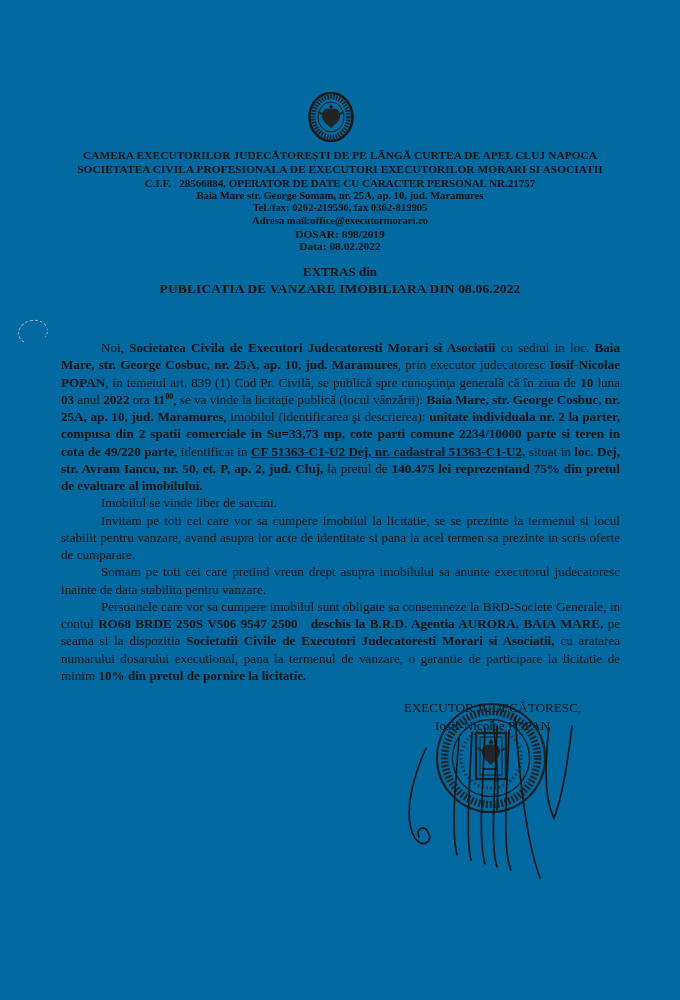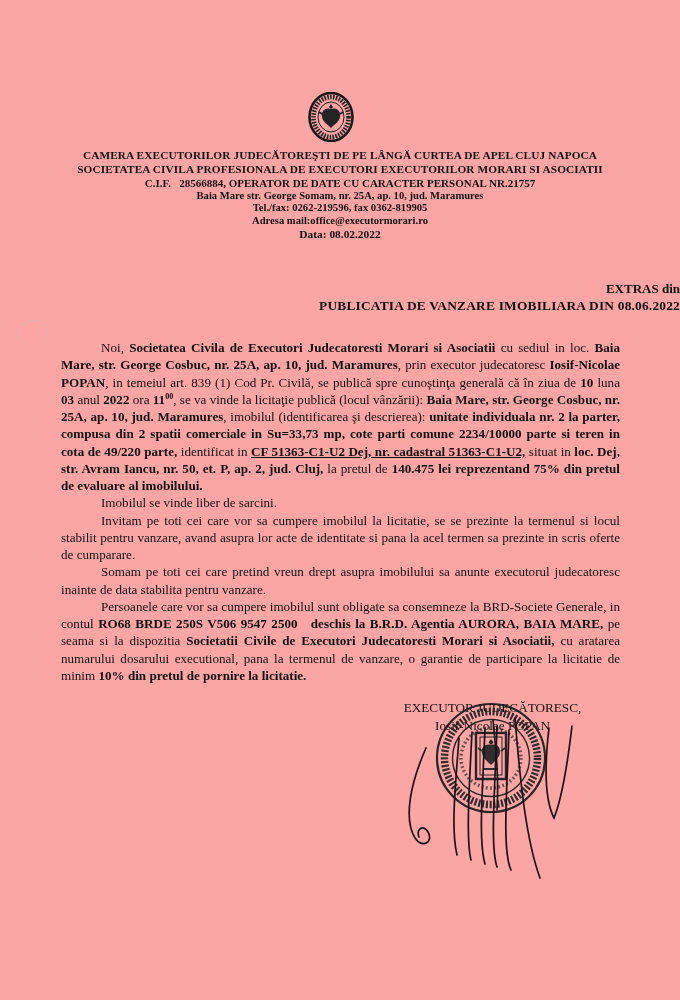--- a/index.html
+++ b/index.html
@@ -1,30 +1,30 @@
 <!DOCTYPE html>
 <html><head>
 <meta charset="utf-8">
 <style>
   html,body{margin:0;padding:0;background:#e8e8e8;}
   .page{
     position:relative;width:680px;height:1000px;margin:0 auto;
-    background:#fca5a5;color:#111;overflow:hidden;
+    background:#0369a1;color:#111;overflow:hidden;
     font-family:"Liberation Serif", serif;
   }
   
   .header{position:absolute;top:0;left:0;right:0;text-align:center;}
   .emblem{width:46px;height:50px;margin:92px auto 7px;transform:translateX(-9px);}
   .hl{font-weight:bold;white-space:nowrap;}
   .hl-a{font-size:11.3px;line-height:13.8px;letter-spacing:.1px;}
   .hl-b{font-size:11px;line-height:13.2px;}
   .hl-c{font-size:10.6px;line-height:12.6px;}
   .hl-d{font-size:11.4px;line-height:12.8px;}
   
-  .title{position:absolute;top:281px;left:0;right:0;text-align:right;font-weight:bold;}
+  .title{position:absolute;top:264px;left:0;right:0;text-align:center;font-weight:bold;}
   .title-1{font-size:13px;line-height:16px;}
   .title-2{font-size:13.4px;line-height:17px;letter-spacing:.2px;}
   
   .bodytext{position:absolute;top:339px;left:61px;width:559px;
     font-size:13.1px;line-height:17.25px;text-align:justify;}
   .bodytext p{margin:0;text-indent:40px;}
   sup{font-size:62%;line-height:0;vertical-align:super;font-weight:bold;}
   
   .sigblock{position:absolute;top:699px;left:385px;width:215px;text-align:center;
     font-weight:normal;font-size:13.2px;line-height:17.5px;z-index:1;}
@@ -52,20 +52,21 @@
         <path d="M23 17 c-6 -2 -10 2 -9 8 c1 5 5 7 9 11 c4 -4 8 -6 9 -11 c1 -6 -3 -10 -9 -8 z" fill="#242424"></path>
         <path d="M14 22 l-3 -2 m21 2 l3 -2" stroke="#242424" stroke-width="2" fill="none"></path>
       </svg>
     </div>
     <div class="hl hl-a">CAMERA EXECUTORILOR JUDECĂTOREŞTI DE PE LÂNGĂ CURTEA DE APEL CLUJ NAPOCA</div>
     <div class="hl hl-a">SOCIETATEA CIVILA PROFESIONALA DE EXECUTORI EXECUTORILOR MORARI SI ASOCIATII</div>
     <div class="hl hl-b">C.I.F.&nbsp;&nbsp; 28566884, OPERATOR DE DATE CU CARACTER PERSONAL NR.21757</div>
     <div class="hl hl-c">Baia Mare str. George Somam, nr. 25A, ap. 10, jud. Maramures</div>
     <div class="hl hl-c">Tel./fax: 0262-219596, fax 0362-819905</div>
     <div class="hl hl-c">Adresa mail:office@executormorari.ro</div>
+    <div class="hl hl-d">DOSAR: 898/2019</div>
     <div class="hl hl-d">Data: 08.02.2022</div>
   </div>
 
   <div class="title">
     <div class="title-1">EXTRAS din</div>
     <div class="title-2">PUBLICATIA DE VANZARE IMOBILIARA DIN 08.06.2022</div>
   </div>
 
   <div class="bodytext">
     <p><span>Noi, </span><span style="font-weight: bold;">Societatea Civila de Executori Judecatoresti Morari si Asociatii</span><span> cu sediul in loc. </span><span style="font-weight: bold;">Baia Mare, str. George Cosbuc, nr. 25A, ap. 10, jud. Maramures</span><span>, prin executor judecatoresc </span><span style="font-weight: bold;">Iosif-Nicolae POPAN</span><span>, in temeiul art. 839 (1) Cod Pr. Civilă, se publică spre cunoştinţa generală că în ziua de </span><span style="font-weight: bold;">10</span><span> luna </span><span style="font-weight: bold;">03</span><span> anul </span><span style="font-weight: bold;">2022</span><span> ora </span><span style="font-weight: bold;">11</span><sup style="font-weight: bold;">00</sup><span>, se va vinde la licitaţie publică (locul vânzării): </span><span style="font-weight: bold;">Baia Mare, str. George Cosbuc, nr. 25A, ap. 10, jud. Maramures</span><span>, imobilul (identificarea şi descrierea): </span><span style="font-weight: bold;">unitate individuala nr. 2 la parter, compusa din 2 spatii comerciale in Su=33,73 mp, cote parti comune 2234/10000 parte si teren in cota de 49/220 parte,</span><span> identificat in </span><span style="font-weight: bold; text-decoration: underline;">CF 51363-C1-U2 Dej, nr. cadastral 51363-C1-U2,</span><span> situat in </span><span style="font-weight: bold;">loc. Dej, str. Avram Iancu, nr. 50, et. P, ap. 2, jud. Cluj,</span><span> la pretul de </span><span style="font-weight: bold;">140.475 lei reprezentand 75% din pretul de evaluare al imobilului.</span></p>

